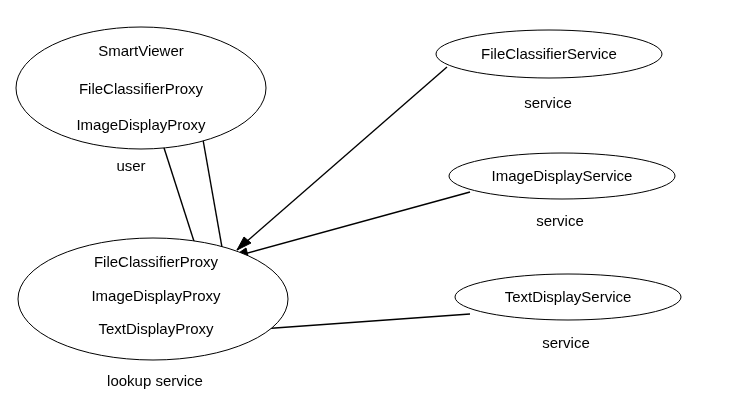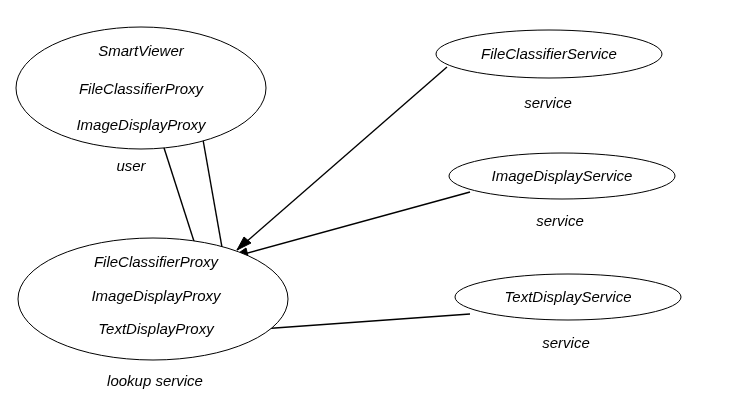--- a/index.html
+++ b/index.html
@@ -7,21 +7,20 @@
     padding: 0;
     background: #ffffff;
   }
   #canvas {
     position: relative;
     width: 729px;
     height: 407px;
     background: #ffffff;
     overflow: hidden;
     font-family: "Liberation Sans", sans-serif;
-    font-style: italic;
   }
   #diagram-svg {
     position: absolute;
     left: 0;
     top: 0;
     width: 729px;
     height: 407px;
   }
   .node-ellipse {
     fill: #ffffff;

